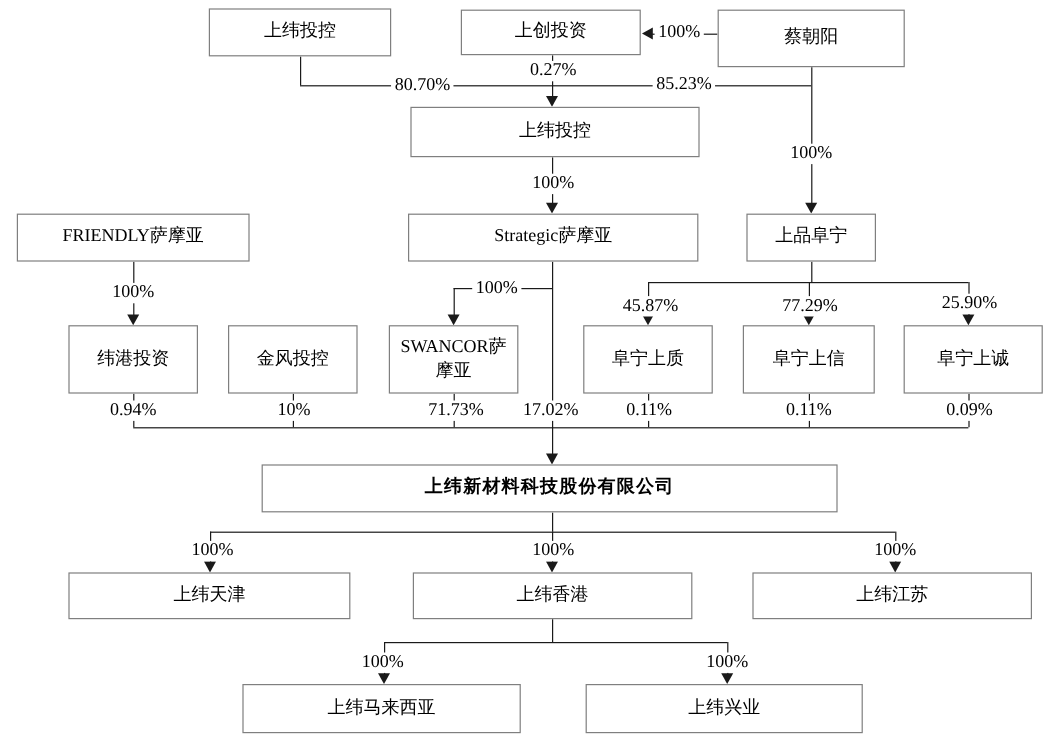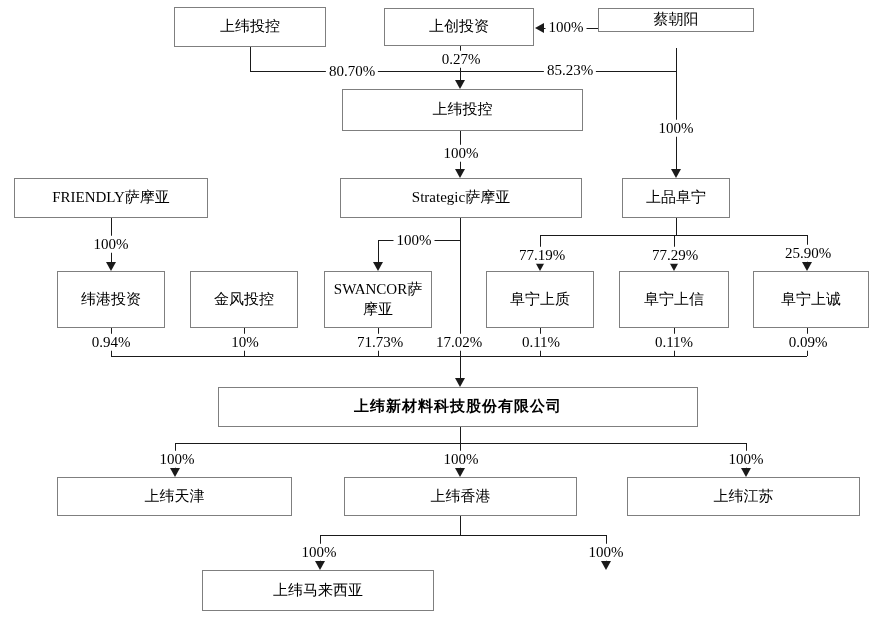--- a/index.html
+++ b/index.html
@@ -74,42 +74,42 @@
     <div class="arr down" style="left: 315px; top: 561px;"></div>
     <div class="arr down" style="left: 601px; top: 561px;"></div>
     <div class="pct" style="left: 352px; top: 71px;">80.70%</div>
     <div class="pct" style="left: 461px; top: 59px;">0.27%</div>
     <div class="pct" style="left: 570px; top: 70px;">85.23%</div>
     <div class="pct" style="left: 566px; top: 27px;">100%</div>
     <div class="pct" style="left: 676px; top: 128px;">100%</div>
     <div class="pct" style="left: 461px; top: 153px;">100%</div>
     <div class="pct" style="left: 111px; top: 244px;">100%</div>
     <div class="pct" style="left: 414px; top: 240px;">100%</div>
-    <div class="pct" style="left: 542px; top: 255px;">77.19%</div>
+    <div class="pct" style="left: 542px; top: 255px;">45.87%</div>
     <div class="pct" style="left: 675px; top: 255px;">77.29%</div>
     <div class="pct" style="left: 808px; top: 253px;">25.90%</div>
     <div class="pct" style="left: 111px; top: 342px;">0.94%</div>
     <div class="pct" style="left: 245px; top: 342px;">10%</div>
     <div class="pct" style="left: 380px; top: 342px;">71.73%</div>
     <div class="pct" style="left: 459px; top: 342px;">17.02%</div>
     <div class="pct" style="left: 541px; top: 342px;">0.11%</div>
     <div class="pct" style="left: 674px; top: 342px;">0.11%</div>
     <div class="pct" style="left: 808px; top: 342px;">0.09%</div>
     <div class="pct" style="left: 177px; top: 459px;">100%</div>
     <div class="pct" style="left: 461px; top: 459px;">100%</div>
     <div class="pct" style="left: 746px; top: 459px;">100%</div>
     <div class="pct" style="left: 319px; top: 552px;">100%</div>
     <div class="pct" style="left: 606px; top: 552px;">100%</div>
     <div class="node" style="left: 174px; top: 7px; width: 152px; height: 40px;">
       <span>上纬投控</span>
     </div>
     <div class="node" style="left: 384px; top: 8px; width: 150px; height: 38px;">
       <span>上创投资</span>
     </div>
-    <div class="node" style="left: 598px; top: 8px; width: 156px; height: 24px;">
+    <div class="node" style="left: 598px; top: 8px; width: 156px; height: 48px;">
       <span>蔡朝阳</span>
     </div>
     <div class="node" style="left: 342px; top: 89px; width: 241px; height: 42px;">
       <span>上纬投控</span>
     </div>
     <div class="node" style="left: 14px; top: 178px; width: 194px; height: 40px;">
       <span>FRIENDLY萨摩亚</span>
     </div>
     <div class="node" style="left: 340px; top: 178px; width: 242px; height: 40px;">
       <span>Strategic萨摩亚</span>
@@ -143,13 +143,16 @@
     </div>
     <div class="node" style="left: 57px; top: 477px; width: 235px; height: 39px;">
       <span>上纬天津</span>
     </div>
     <div class="node" style="left: 627px; top: 477px; width: 233px; height: 39px;">
       <span>上纬江苏</span>
     </div>
     <div class="node" style="left: 202px; top: 570px; width: 232px; height: 41px;">
       <span>上纬马来西亚</span>
     </div>
+    <div class="node" style="left: 488px; top: 570px; width: 231px; height: 41px;">
+      <span>上纬兴业</span>
+    </div>
   </div>
 
 </body></html>

